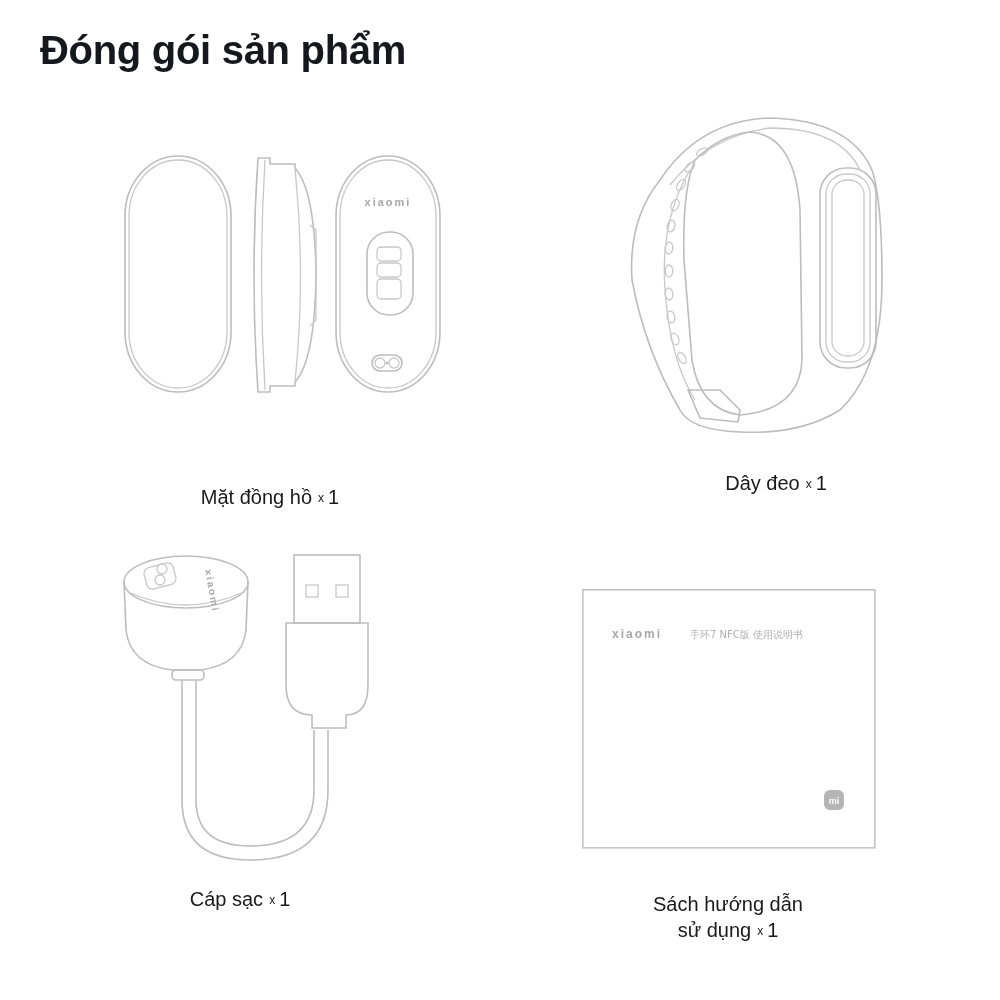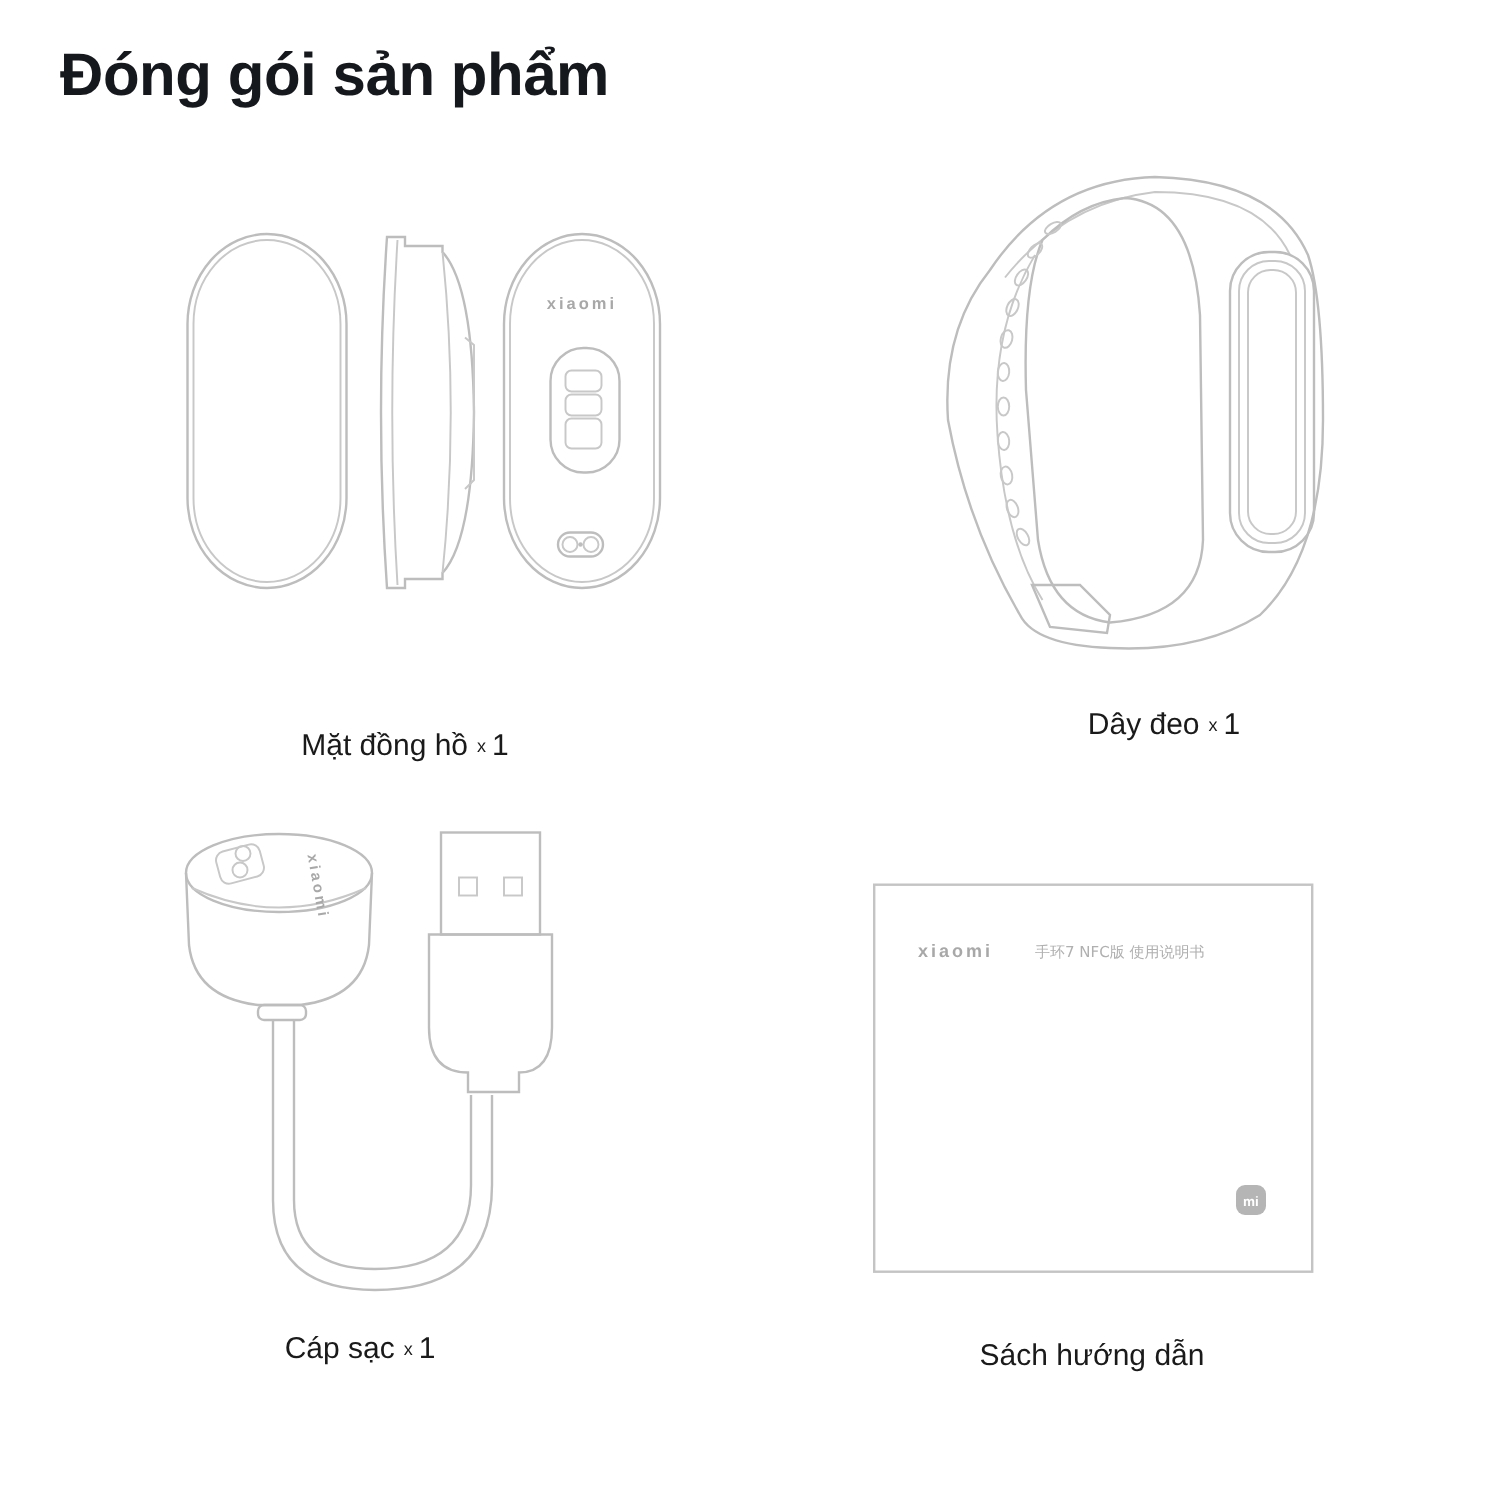--- a/index.html
+++ b/index.html
@@ -98,13 +98,14 @@
 
 <svg style="left:582px;top:589px;" width="294" height="260" viewBox="0 0 294 260">
   <rect x="0.8" y="0.8" width="292" height="258" fill="#ffffff" stroke="#c4c4c4" stroke-width="1.6"></rect>
   <text class="logo-txt" x="30" y="49" font-size="12">xiaomi</text>
   <text x="108" y="49" font-size="10" fill="#b0b0b0" font-family="'DejaVu Sans', sans-serif">手环7 NFC版 使用说明书</text>
   <rect x="242" y="201" width="20" height="20" rx="6" fill="#b5b5b5"></rect>
   <text x="252" y="215" font-size="9" fill="#ffffff" text-anchor="middle" font-weight="bold" font-family="'Liberation Sans', sans-serif">mi</text>
 </svg>
 <div class="caption" style="left:628px;top:875px;width:200px;margin-top:16px;">
   <div>Sách hướng dẫn</div>
+  <div><span>sử dụng</span><span class="qty-x">x</span><span>1</span></div>
 </div>
 
 </body></html>

